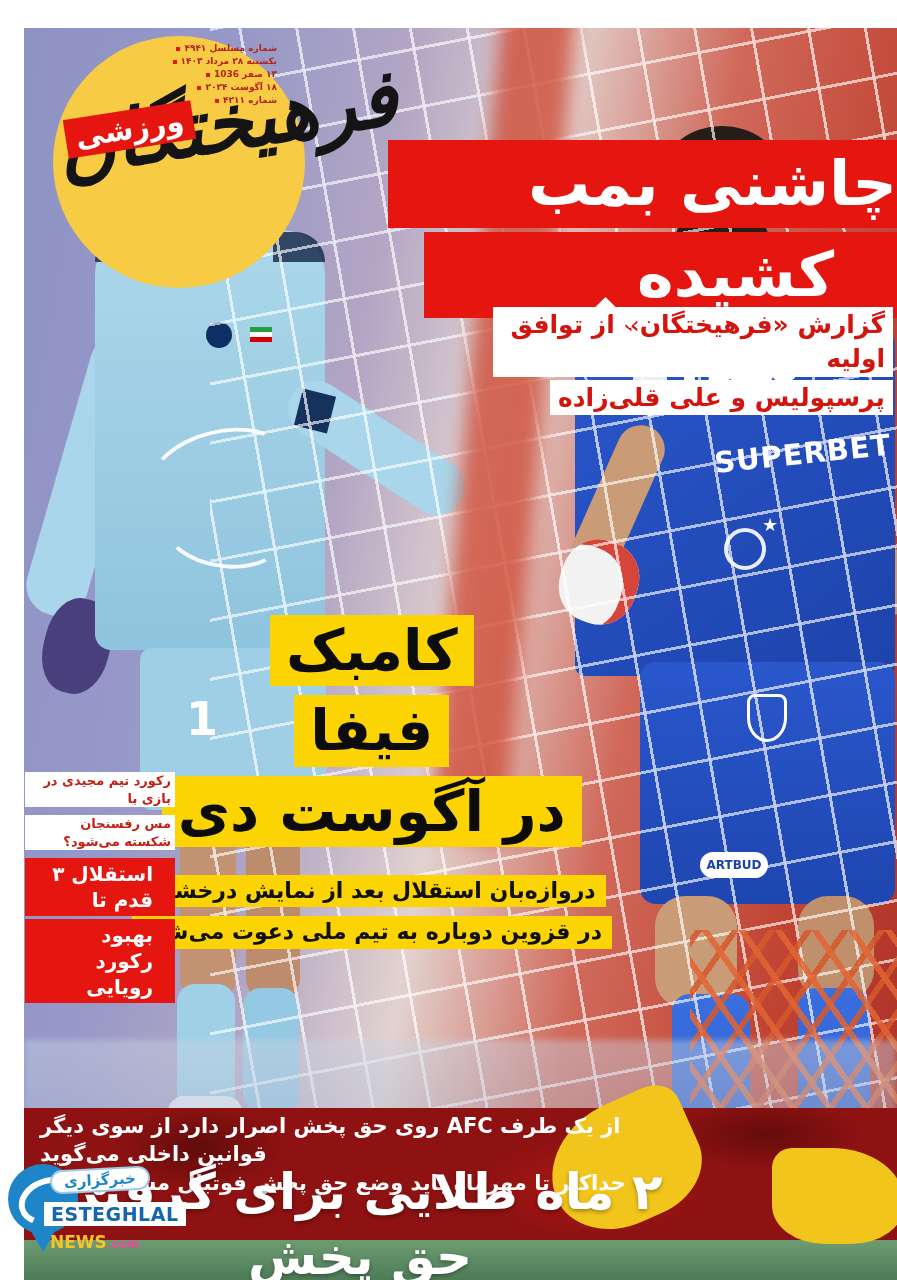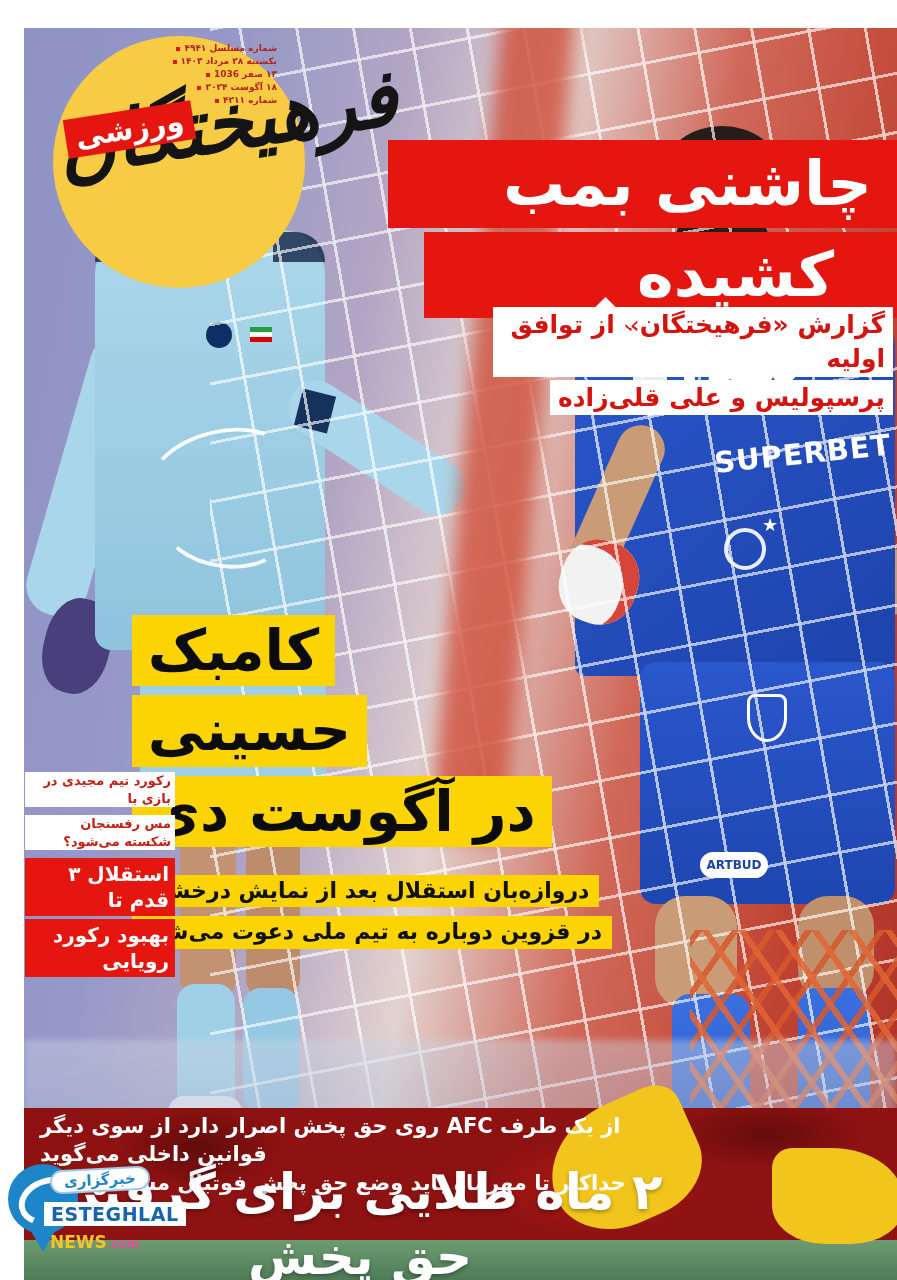--- a/index.html
+++ b/index.html
@@ -50,48 +50,48 @@
   .mast-logo{position:absolute;left:-16px;top:48px;width:380px;text-align:center;
     font-size:78px;font-weight:bold;font-style:italic;color:#141414;
     transform:rotate(-9deg);line-height:1;letter-spacing:-2px;}
   .mast-badge{position:absolute;left:12px;top:74px;background:#e5150f;color:#fff;
     font-size:29px;font-weight:bold;padding:2px 10px;transform:rotate(-9deg);line-height:1.2;}
   .mast-en{position:absolute;left:6px;top:146px;width:240px;text-align:center;
     font-size:13px;font-weight:bold;color:#1a1a1a;line-height:1.55;z-index:5;}
 
   
   .lead-h1{left:388px;top:140px;right:0;height:88px;background:#e5150f;z-index:2;
-    color:#fff;font-size:62px;font-weight:bold;text-align:center;line-height:88px;
+    color:#fff;font-size:62px;font-weight:bold;text-align:right;line-height:88px;
     direction:rtl;padding-left:90px;box-sizing:border-box;}
   .lead-h2{left:424px;top:232px;right:0;height:86px;background:#e5150f;z-index:2;
     color:#fff;font-size:62px;font-weight:bold;text-align:center;line-height:86px;
     direction:rtl;padding-left:150px;box-sizing:border-box;}
   .diamond{width:15px;height:15px;background:#fff;transform:rotate(45deg);z-index:5;}
   .lead-sub{right:4px;top:307px;width:400px;z-index:5;direction:rtl;text-align:right;}
   .lead-sub .strip{display:block;width:fit-content;margin-right:0;margin-bottom:3px;
     background:#fff;color:#d4150f;font-size:25px;font-weight:bold;line-height:1.35;
     padding:1px 8px;}
 
   
-  .story2{right:285px;top:615px;display:flex;flex-direction:column;align-items:flex-start;
+  .story2{right:285px;top:615px;display:flex;flex-direction:column;align-items:center;
     gap:9px;z-index:5;}
   .story2 .ybig{background:#fcd303;color:#0c0c0c;font-weight:900;font-size:57px;
     line-height:1.18;padding:2px 16px;white-space:nowrap;direction:rtl;}
   .story2 .ysub{background:#fcd303;color:#111;font-weight:bold;font-size:22px;
     line-height:1.3;padding:2px 10px;white-space:nowrap;direction:rtl;}
   .story2 .gap{height:10px;}
 
   
   .side{left:25px;width:150px;z-index:5;direction:rtl;}
   .side .kick{display:block;width:fit-content;background:#fff;font-size:13px;
     font-weight:bold;line-height:1.35;padding:0 4px;margin-bottom:8px;}
   .side .kick.red{color:#c41f15;}
   .side .kick.dark{color:#3c3c3c;}
   .side .hl{display:block;width:fit-content;background:#e5150f;color:#fff;
-    font-size:20px;font-weight:bold;line-height:1.3;padding:3px 6px;margin-bottom:3px;}
+    font-size:20px;font-weight:bold;line-height:1.3;padding:3px 22px;margin-bottom:3px;}
   .side1{top:772px;}
   .side2{top:938px;}
 
   
   .bottom-kickers{left:40px;top:1112px;width:640px;z-index:4;text-align:left;
     color:#fff;direction:rtl;}
   .bottom-kickers .k1{font-size:21px;font-weight:bold;line-height:1.35;}
   .bottom-kickers .k2{font-size:21px;font-weight:bold;line-height:1.35;}
   .bottom-headline{left:50px;top:1160px;width:620px;z-index:4;text-align:center;
     color:#fff;font-size:50px;font-weight:900;direction:rtl;line-height:1.3;
@@ -299,21 +299,21 @@
 
   <div class="abs lead-sub">
     <span class="strip">گزارش «فرهیختگان» از توافق اولیه</span>
     <span class="strip">پرسپولیس و علی قلی‌زاده</span>
   </div>
   <div class="abs diamond" style="left:598px;top:300px;"></div>
   <div class="abs diamond" style="left:622px;top:310px;"></div>
 
   <div class="abs story2">
     <div class="ybig">کامبک</div>
-    <div class="ybig">حسینی</div>
+    <div class="ybig">فیفا</div>
     <div class="ybig">در آگوست دی</div>
     <div class="gap"></div>
     <div class="ysub">دروازه‌بان استقلال بعد از نمایش درخشان</div>
     <div class="ysub">در قزوین دوباره به تیم ملی دعوت می‌شود</div>
   </div>
 
   <div class="abs side side1">
     <span class="kick red">رکورد تیم مجیدی در بازی با</span>
     <span class="kick red">مس رفسنجان شکسته می‌شود؟</span>
     <span class="hl">استقلال ۳ قدم تا</span>

